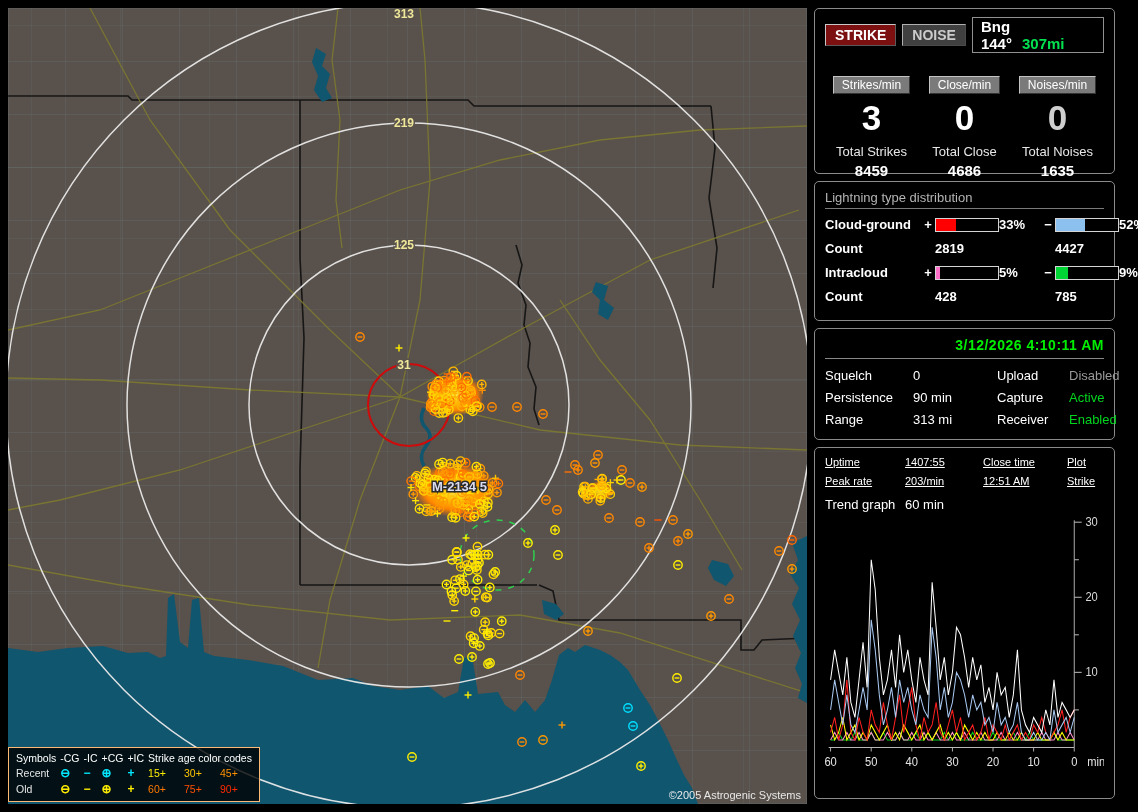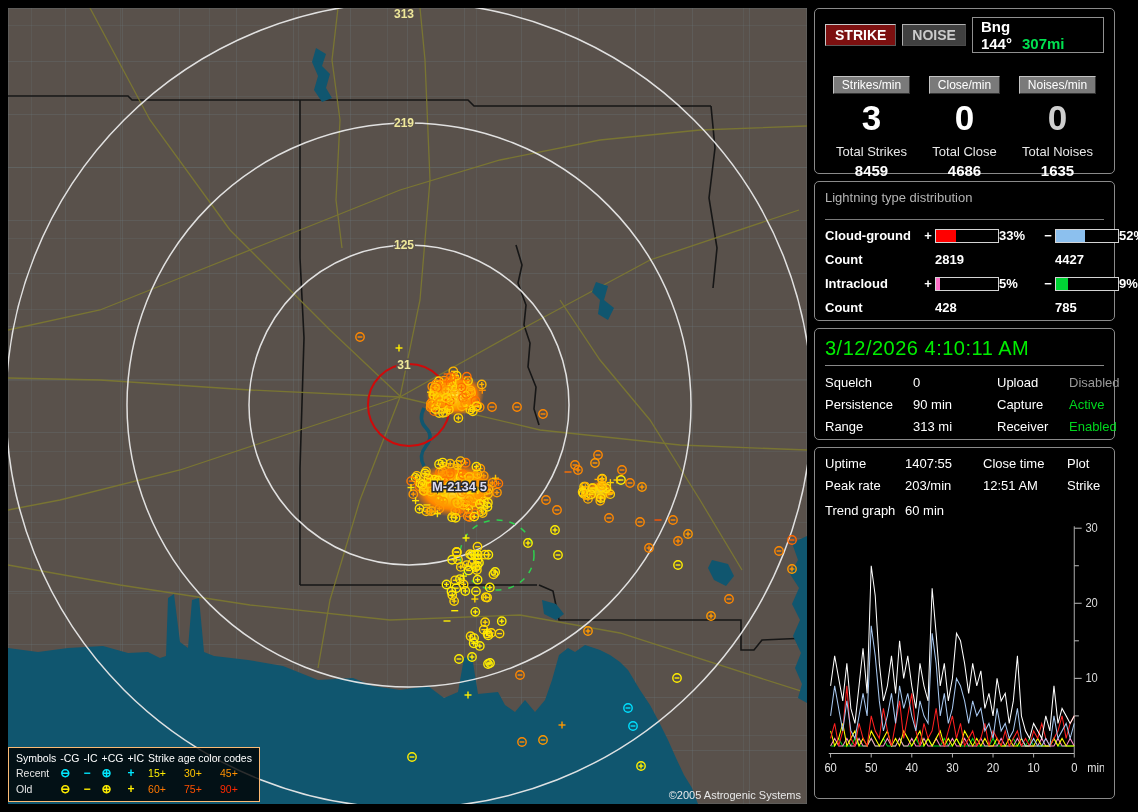--- a/index.html
+++ b/index.html
@@ -29,37 +29,37 @@
   .bng-dist{color:#00e050;margin-left:10px;}
   .cnt-row{display:flex;text-align:center;}
   .cnt-col{flex:1;}
   .badge{display:inline-block;background:#7a7a7a;color:#fff;font-size:12px;padding:1px 8px;
          border:1px solid;border-color:#c4c4c4 #333 #333 #c4c4c4;}
   .big-num{font-size:35px;font-weight:bold;line-height:1.15;margin:4px 0 6px 0;}
   .dim{color:#9c9c9c;}
   .tot-label{font-size:13px;color:#e8e8e8;}
   .tot-val{font-size:15px;font-weight:bold;margin-top:3px;}
   
-  .dist-title{color:#b4b4b4;font-size:13px;border-bottom:1px solid #7a7a7a;padding-bottom:14px;margin-bottom:8px;}
+  .dist-title{color:#b4b4b4;font-size:13px;border-bottom:1px solid #7a7a7a;padding-bottom:3px;margin-bottom:8px;}
   .dist-grid{display:grid;grid-template-columns:96px 14px 64px 42px 14px 64px 38px;
              align-items:center;row-gap:9px;font-size:13px;}
   .dist-grid .lab{font-weight:bold;}
   .pct{font-weight:bold;}
   .sign{font-weight:bold;text-align:center;}
   .bar{height:12px;border:1px solid #d4d4d4;background:#000;}
   .bar>div{height:100%;}
   .cnt-val{font-weight:bold;}
   
-  .clock{color:#00ee00;font-size:20px;font-weight:normal;letter-spacing:0.5px;
-         border-bottom:1px solid #888;padding-bottom:5px;margin-bottom:9px;}
+  .clock{color:#00ee00;font-size:14px;font-weight:bold;letter-spacing:0.5px;
+         border-bottom:1px solid #888;padding-bottom:5px;margin-bottom:9px;text-align:right;}
   .set-grid{display:grid;grid-template-columns:88px 84px 72px auto;row-gap:7px;font-size:13px;}
   .val-green{color:#00d61e;}
   .val-gray{color:#9a9a9a;}
   
-  .stat-grid{display:grid;grid-template-columns:80px 78px 84px auto;row-gap:7px;font-size:13px;margin-bottom:10px;}
+  .stat-grid{display:grid;grid-template-columns:80px 78px 84px auto;row-gap:7px;font-size:11px;margin-bottom:10px;text-decoration:underline;}
   .trend-row{display:grid;grid-template-columns:80px auto;font-size:13px;margin-bottom:2px;}
   #trend-svg{width:100%;height:258px;}
 </style>
 </head>
 <body>
 
 <div class="map-wrap">
   <svg id="map-svg" width="799" height="796" viewBox="0 0 799 796">
     <defs>
       <pattern id="counties" width="57" height="53" patternUnits="userSpaceOnUse">

